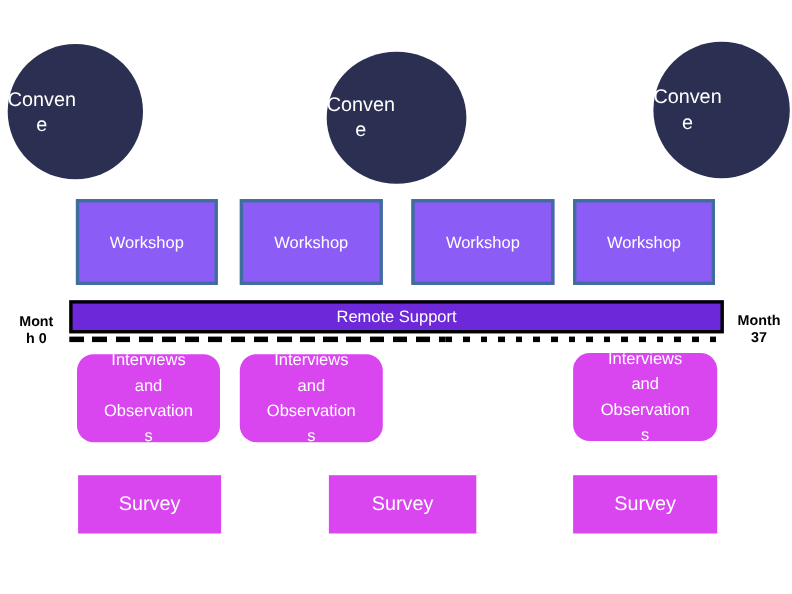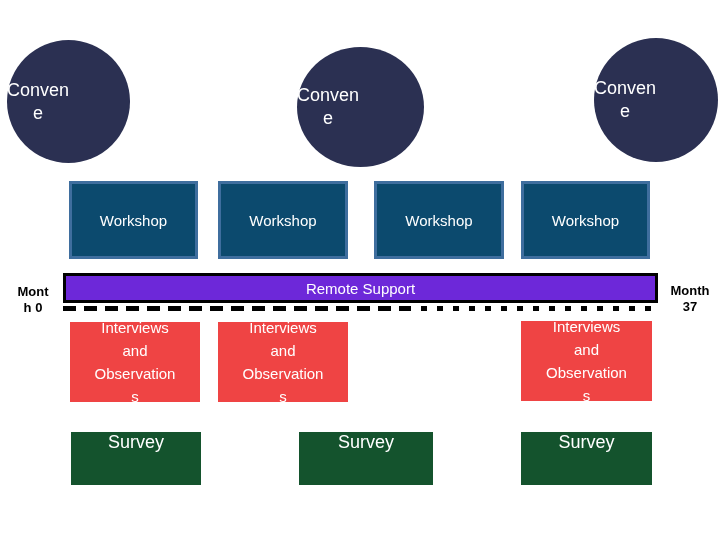--- a/index.html
+++ b/index.html
@@ -15,21 +15,21 @@
     display:flex;align-items:center;justify-content:flex-start;
     color:#ffffff;font-size:18px;line-height:23px;
   }
   .c1{left:7px;top:40px;width:123px;height:123px;}
   .c2{left:297px;top:47px;width:127px;height:120px;}
   .c3{left:594px;top:38px;width:124px;height:124px;}
 
   
   .workshop{
     position:absolute;top:181px;height:78px;box-sizing:border-box;
-    background:#0c4a6e;border:3px solid #3f6e9e;
+    background:#8b5cf6;border:3px solid #3f6e9e;
     display:flex;align-items:center;justify-content:center;
     color:#ffffff;font-size:15px;
   }
   .w1{left:69px;width:129px;}
   .w2{left:218px;width:130px;}
   .w3{left:374px;width:130px;}
   .w4{left:521px;width:129px;}
 
   
   .remote-bar{
@@ -53,32 +53,32 @@
     left:63px;width:342px;
     background:repeating-linear-gradient(90deg,#000 0 13px,transparent 13px 21px);
   }
   .dash-right{
     left:405px;width:253px;
     background:repeating-linear-gradient(90deg,#000 0 6px,transparent 6px 16px);
   }
 
   
   .interviews{
-    position:absolute;top:322px;height:80px;background:#ef4444;
+    position:absolute;top:322px;height:80px;background:#d946ef;
     display:flex;align-items:center;justify-content:center;overflow:hidden;
-    color:#ffffff;font-size:15px;line-height:23px;
+    color:#ffffff;font-size:15px;line-height:23px;border-radius:15px;
   }
   .i1{left:70px;width:130px;}
   .i2{left:218px;width:130px;}
   .i3{left:521px;width:131px;top:321px;}
 
   
   .survey{
-    position:absolute;top:432px;height:53px;background:#14532d;
-    display:flex;align-items:flex-start;justify-content:center;
+    position:absolute;top:432px;height:53px;background:#d946ef;
+    display:flex;align-items:center;justify-content:center;
     color:#ffffff;font-size:18px;
   }
   .s1{left:71px;width:130px;}
   .s2{left:299px;width:134px;}
   .s3{left:521px;width:131px;}
 </style>
 </head>
 <body>
 
 <div class="slide">

